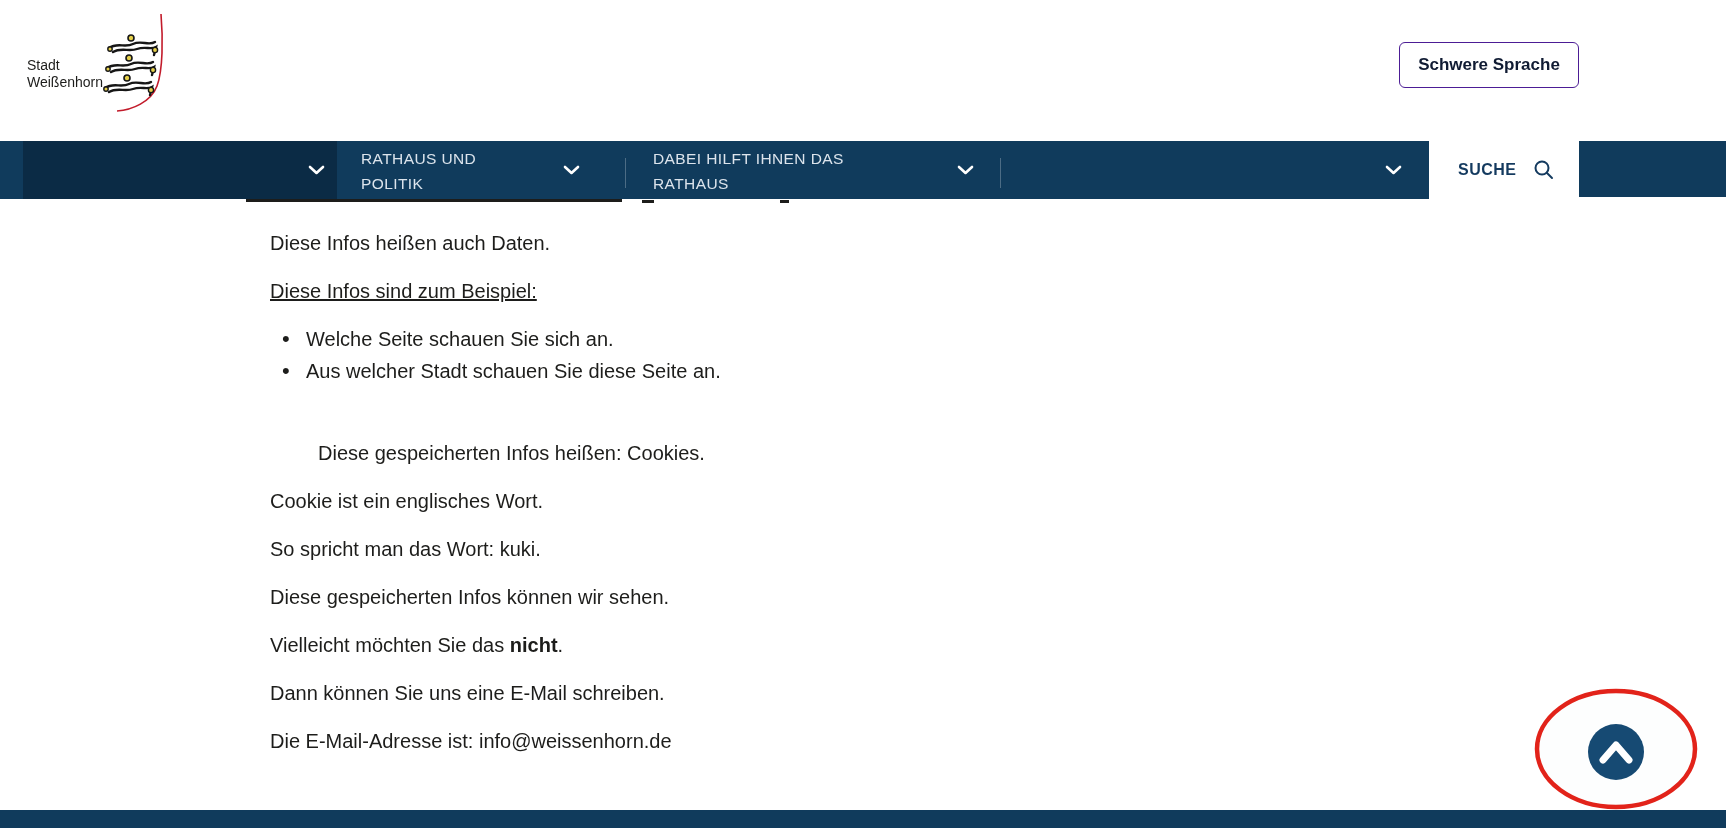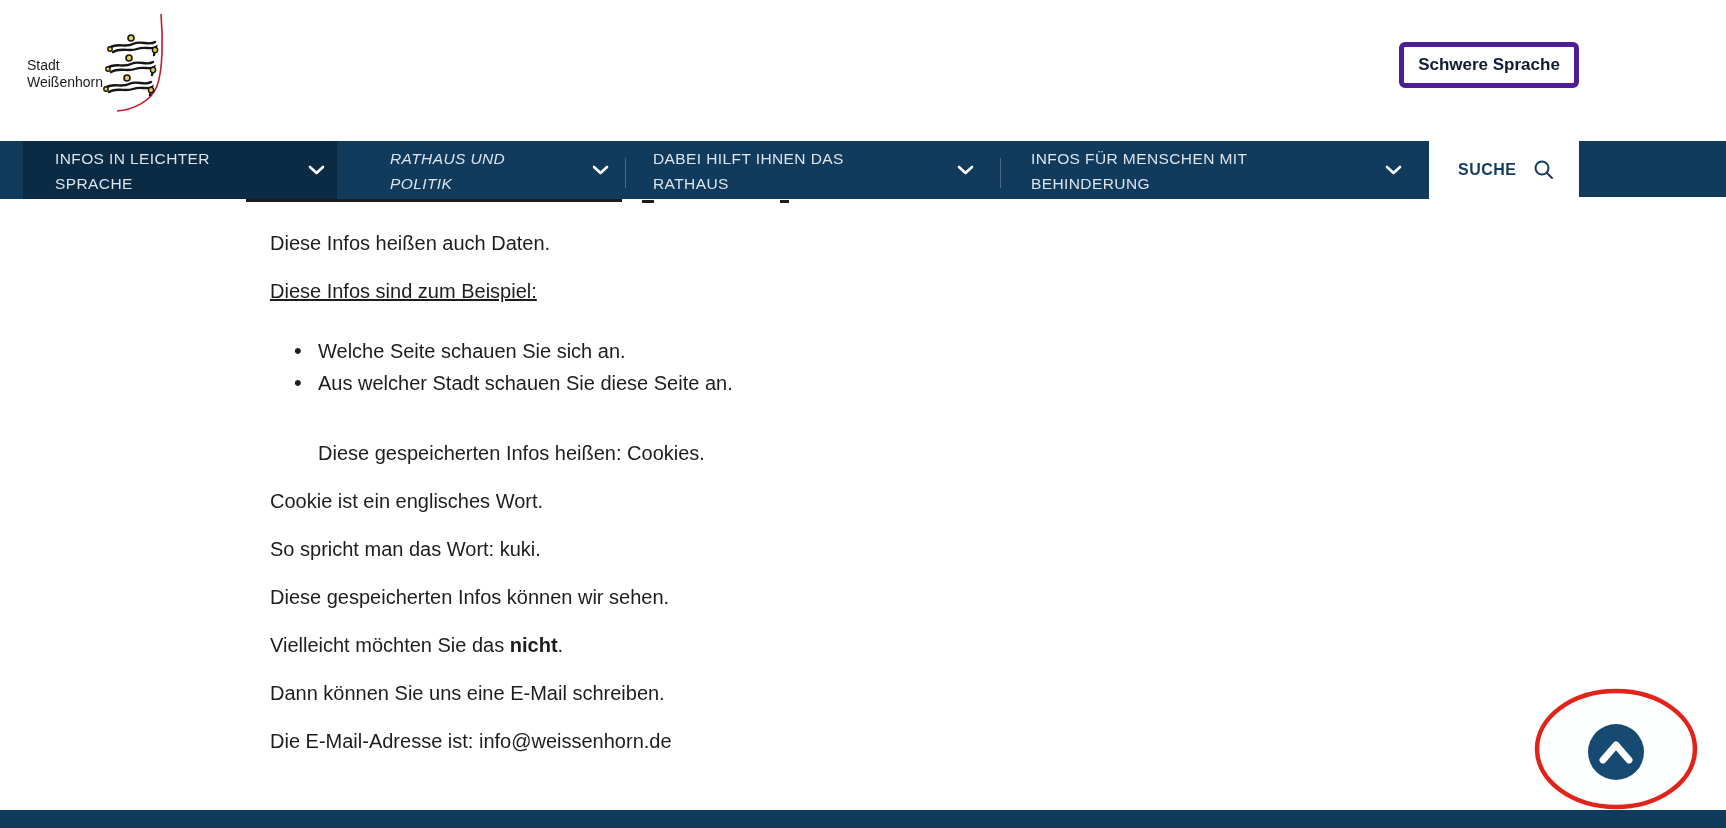--- a/index.html
+++ b/index.html
@@ -4,21 +4,21 @@
 <style>
   html,body{margin:0;padding:0;background:#fff;}
   .page{position:relative;width:1726px;height:828px;background:#ffffff;overflow:hidden;
         font-family:"Liberation Sans",sans-serif;color:#1d1d1b;}
 
   
   .logo-wrap{position:absolute;left:0;top:0;width:260px;height:130px;cursor:pointer;}
   .logo-text{position:absolute;left:27px;top:57px;font-size:14px;line-height:17px;color:#1d1d1b;}
   .logo-svg{position:absolute;left:103px;top:8px;}
   .lang-btn{position:absolute;left:1399px;top:42px;width:180px;height:46px;background:#fff;
-            border:5px solid #4c1d95;border-radius:6px;display:flex;align-items:center;justify-content:center;
+            border:1px solid #4c1d95;border-radius:6px;display:flex;align-items:center;justify-content:center;
             font-size:17px;font-weight:bold;color:#101B33;cursor:pointer;box-sizing:border-box;}
 
   
   .nav-base{position:absolute;left:0;top:141px;width:1429px;height:58px;background:#103B5C;}
   .nav-right-block{position:absolute;left:1579px;top:141px;width:147px;height:56px;background:#103B5C;}
   .nav-active-bg{position:absolute;left:23px;top:0;width:314px;height:58px;background:#0B2B45;}
   .nav-item{position:absolute;top:0;height:58px;cursor:pointer;}
   .nav-label{position:absolute;top:5px;font-size:15.5px;line-height:25px;letter-spacing:0.4px;
              color:#DCE4EC;white-space:nowrap;}
   .nav-chevron{position:absolute;top:24px;}
@@ -26,21 +26,21 @@
   .search-area{position:absolute;left:1429px;top:141px;width:150px;height:58px;background:#ffffff;
                display:flex;align-items:center;cursor:pointer;}
   .search-label{font-size:16px;font-weight:bold;letter-spacing:0.5px;color:#143A5F;margin-left:29px;}
   .search-icon{margin-left:16px;}
 
   
   .remnant{position:absolute;background:#1d1d1b;height:3px;}
 
   
   .para{position:absolute;left:270px;margin:0;font-size:20px;line-height:24px;color:#1d1d1b;white-space:nowrap;}
-  .bullets{position:absolute;left:282px;top:323px;margin:12px;padding:0;list-style:none;}
+  .bullets{position:absolute;left:282px;top:323px;margin:0;padding:0;list-style:none;}
   .bullets li{position:relative;padding-left:24px;font-size:20px;line-height:32px;color:#1d1d1b;white-space:nowrap;}
   .bullets li::before{content:"\2022";position:absolute;left:0;top:0;font-size:22px;}
 
   
   .scroll-top{position:absolute;left:1533px;top:688px;width:166px;height:124px;cursor:pointer;}
 
   
   .bottom-bar{position:absolute;left:0;top:810px;width:1726px;height:18px;background:#103B5C;}
 </style>
 </head>
@@ -84,30 +84,26 @@
   </div>
 
   <button class="lang-btn">Schwere Sprache</button>
 
   <nav>
     <div class="nav-base">
       <div class="nav-active-bg"></div>
     </div>
 
     <div class="nav-item" style="left:23px;width:314px;top:141px;">
-      <div class="nav-label" style="left:32px;">
-        <div>INFOS IN LEICHTER</div>
-        <div>SPRACHE</div>
-      </div>
       <svg class="nav-chevron" style="left:285px;" width="17" height="11" viewBox="0 0 17 11">
         <polyline points="2,2 8.5,8 15,2" fill="none" stroke="#fff" stroke-width="2.6" stroke-linecap="round" stroke-linejoin="round"></polyline>
       </svg>
     </div>
 
-    <div class="nav-item" style="left:348px;width:288px;top:141px;font-style:italic;">
+    <div class="nav-item" style="left:319px;width:288px;top:141px;">
       <div class="nav-label" style="left:42px;">
         <div>RATHAUS UND</div>
         <div>POLITIK</div>
       </div>
       <svg class="nav-chevron" style="left:244px;" width="17" height="11" viewBox="0 0 17 11">
         <polyline points="2,2 8.5,8 15,2" fill="none" stroke="#fff" stroke-width="2.6" stroke-linecap="round" stroke-linejoin="round"></polyline>
       </svg>
     </div>
     <div class="nav-sep" style="left:625px;"></div>
 
@@ -116,24 +112,20 @@
         <div>DABEI HILFT IHNEN DAS</div>
         <div>RATHAUS</div>
       </div>
       <svg class="nav-chevron" style="left:332px;" width="17" height="11" viewBox="0 0 17 11">
         <polyline points="2,2 8.5,8 15,2" fill="none" stroke="#fff" stroke-width="2.6" stroke-linecap="round" stroke-linejoin="round"></polyline>
       </svg>
     </div>
     <div class="nav-sep" style="left:1000px;"></div>
 
     <div class="nav-item" style="left:1000px;width:429px;top:141px;">
-      <div class="nav-label" style="left:31px;">
-        <div>INFOS FÜR MENSCHEN MIT</div>
-        <div>BEHINDERUNG</div>
-      </div>
       <svg class="nav-chevron" style="left:385px;" width="17" height="11" viewBox="0 0 17 11">
         <polyline points="2,2 8.5,8 15,2" fill="none" stroke="#fff" stroke-width="2.6" stroke-linecap="round" stroke-linejoin="round"></polyline>
       </svg>
     </div>
 
     <div class="search-area">
       <span class="search-label">SUCHE</span>
       <svg class="search-icon" width="22" height="22" viewBox="0 0 22 22">
         <circle cx="9" cy="9" r="6.5" fill="none" stroke="#143A5F" stroke-width="2"></circle>
         <line x1="14" y1="14" x2="19" y2="19" stroke="#143A5F" stroke-width="2" stroke-linecap="round"></line>

